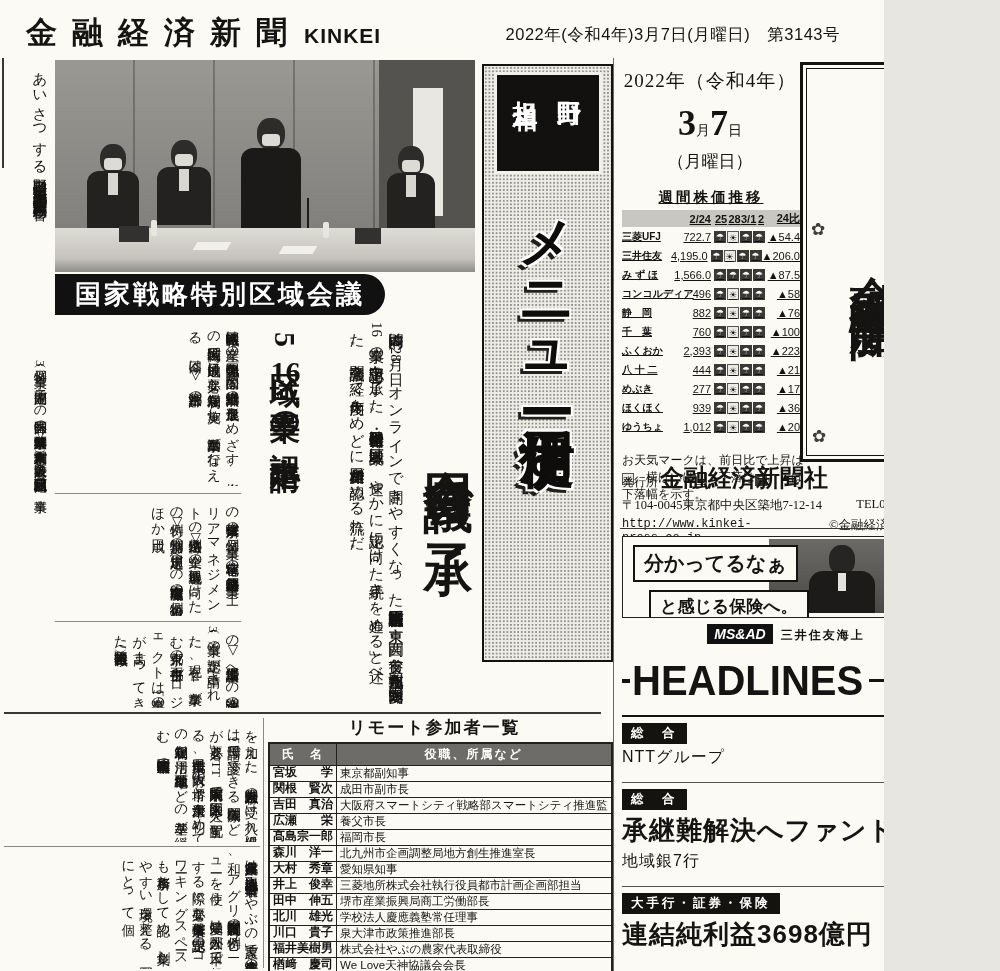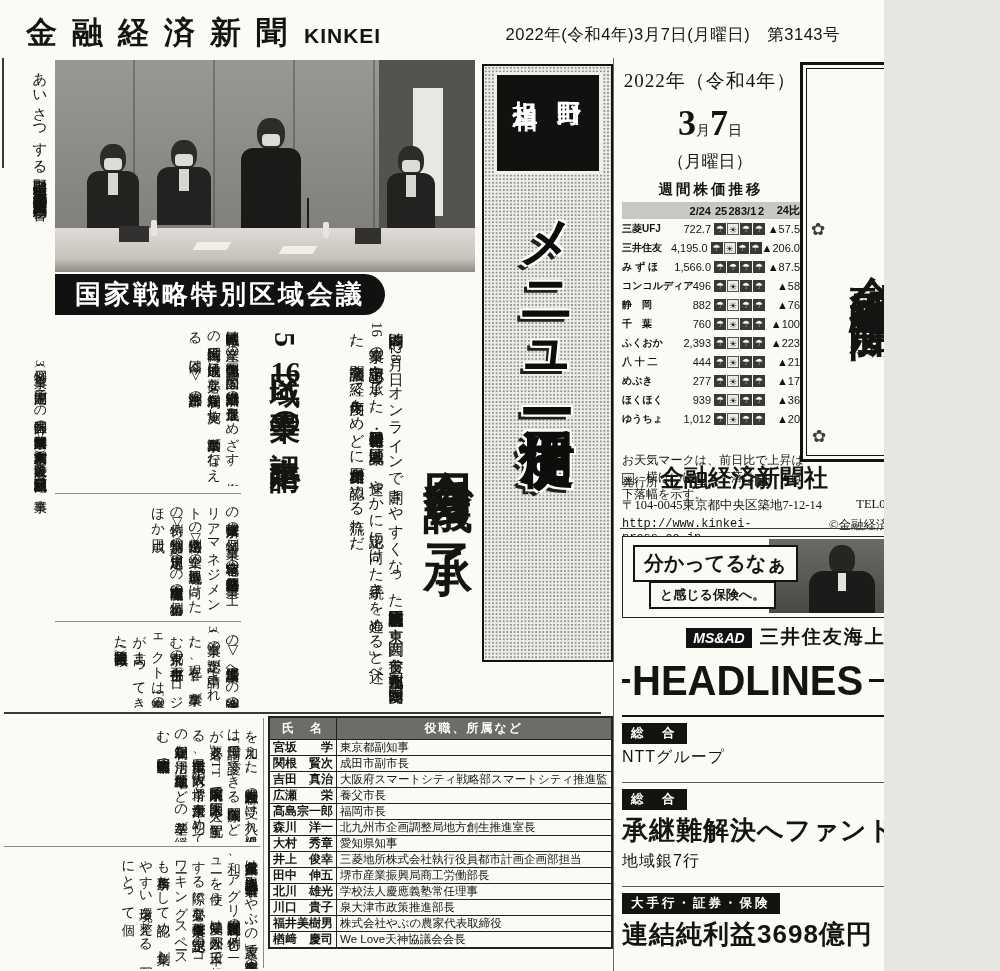--- a/index.html
+++ b/index.html
@@ -52,36 +52,36 @@
   .hl-2 { left:401px; top:284px; height:378px; width:80px; font-size:49px; font-weight:900; letter-spacing:4px; text-align:center; }
   .lead { left:325px; top:322px; width:80px; height:382px; font-size:15px; line-height:19.5px; overflow:hidden; }
   .hl-sub { left:241px; top:332px; width:64px; height:362px; font-size:30px; font-weight:900; letter-spacing:3px; }
 
   
   .pt-wrap { left:268px; top:716px; width:333px; }
   .pt-title { text-align:center; font-size:17px; font-weight:bold; font-family:"Liberation Sans",sans-serif; letter-spacing:2px; margin-bottom:3px; }
   .pt { width:100%; border-collapse:collapse; border:2px solid #23211e; font-family:"Liberation Sans",sans-serif; }
   .pt th { background:#6e6c68; color:#fff; font-size:12px; font-weight:bold; padding:2px 3px; border:1px solid #23211e; letter-spacing:2px; }
   .pt td { border:1px solid #23211e; font-size:11.5px; line-height:13px; padding:1px 3px; white-space:nowrap; overflow:hidden; }
-  .pt td.pname { font-weight:bold; width:80px; font-size:12px; }
+  .pt td.pname { font-weight:bold; width:80px; font-size:12px;font-family:Liberation Mono, monospace; }
 
   
   .date-blk { left:622px; top:68px; width:176px; text-align:center; }
   .date-l1 { font-size:19px; letter-spacing:1px; }
   .date-l2 { margin-top:8px; }
   .date-num { font-size:36px; font-weight:bold; }
   .date-unit { font-size:14px; }
   .date-l3 { margin-top:6px; font-size:17px; }
 
   .title-box { left:800px; top:62px; width:148px; height:400px; border:3px solid #14130f; background:#fbfaf5; }
   .title-box-inner { position:absolute; inset:3px; border:1.5px solid #14130f; display:flex; align-items:center; justify-content:center; }
   .paper-title-v { font-size:47px; font-weight:900; letter-spacing:8px; }
   .flower { position:absolute; font-size:17px; color:#403e3a; }
 
-  .stk { left:622px; top:180px; width:178px; font-family:"Liberation Sans",sans-serif; }
+  .stk { left:622px; top:188px; width:178px; font-family:"Liberation Sans",sans-serif;text-decoration:underline; }
   .stk-title { text-align:center; font-size:14.5px; font-weight:bold; letter-spacing:3px; }
   .stk-head { display:flex; align-items:center; background:#c9c7c1; font-size:11px; font-weight:bold; margin-top:3px; padding:1px 0; }
   .srow { display:flex; align-items:center; height:19px; }
   .sname { width:52px; font-weight:bold; font-size:10px; white-space:nowrap; letter-spacing:0; }
   .sprice { width:37px; text-align:right; font-size:11px; }
   .sicons { width:52px; display:flex; gap:1px; margin-left:3px; }
   .wic { width:12px; height:12px; font-size:9px; line-height:12px; text-align:center; display:inline-block; }
   .wic.rain { background:#3b3935; color:#fff; }
   .wic.sun { background:#eceae4; color:#141310; border:0.5px solid #555; }
   .wic.cloud { background:#eceae4; color:#141310; border:0.5px solid #555; }
@@ -98,24 +98,24 @@
   .ad-box { left:622px; top:536px; width:328px; height:82px; border:1.5px solid #23211e; background:#fbfaf5; overflow:hidden; }
   .ad-photo { position:absolute; right:2px; top:2px; width:178px; height:74px; background:linear-gradient(180deg,#6b6a66,#4a4946); overflow:hidden; }
   .ad-man-head { position:absolute; left:60px; top:6px; width:26px; height:30px; border-radius:45%; background:#262523; }
   .ad-man-body { position:absolute; left:40px; top:32px; width:66px; height:42px; border-radius:14px 14px 0 0; background:#1c1b19; }
   .ad-man-collar { position:absolute; left:69px; top:34px; width:8px; height:18px; background:#e4e2dc; }
   .ad-circle { position:absolute; right:8px; top:6px; width:54px; height:54px; border-radius:50%; background:#8c8a85; border:2px solid #14130f; overflow:hidden; }
   .ad-w-head { position:absolute; left:16px; top:8px; width:18px; height:22px; border-radius:45%; background:#2b2a27; }
   .ad-w-body { position:absolute; left:8px; top:26px; width:36px; height:26px; border-radius:10px 10px 0 0; background:#232220; }
   .bubble { position:absolute; background:#fbfaf5; border:2.5px solid #14130f; font-weight:900; font-family:"Liberation Sans",sans-serif; padding:3px 9px; }
   .b1 { left:10px; top:8px; font-size:20px; }
-  .b2 { left:26px; top:44px; font-size:13px; }
+  .b2 { left:26px; top:53px; font-size:17px; }
   .ad-logo-row { left:622px; top:624px; width:328px; text-align:center; font-family:"Liberation Sans",sans-serif; }
   .msad { display:inline-block; background:#111; color:#fff; font-weight:900; font-style:italic; font-size:14px; padding:2px 7px; margin-right:8px; }
-  .ad-company { font-size:19px; font-weight:900; letter-spacing:2px; }
+  .ad-company { font-size:12px; font-weight:900; letter-spacing:2px; }
 
   .hl-sec { left:622px; top:658px; width:328px; font-family:"Liberation Sans",sans-serif; }
   .hl-title-row { display:flex; align-items:center; border-bottom:2px solid #14130f; padding-bottom:12px; }
   .hl-dash { width:8px; height:4px; background:#14130f; margin-right:2px; }
   .hl-word { font-size:40px; font-weight:900; letter-spacing:0px; transform:scaleY(1.08); }
   .hl-line { flex:1; height:3px; background:#14130f; margin:0 2px 0 6px; }
   .hl-dot { width:12px; height:12px; border-radius:50%; background:#14130f; }
   .hentry { border-bottom:1px solid #55534f; padding:6px 0 14px 0; }
   .hentry:last-child { border-bottom:none; }
   .htag { display:inline-block; background:#14130f; color:#fff; font-size:12.5px; font-weight:bold; padding:2px 9px; letter-spacing:3px; }
@@ -200,20 +200,21 @@
   <div class="abs v left-strip">特例（3事業）▽二国間協定での外国医師の業務解禁関連事業▽創業人材市（東京圏）、大阪府（渋谷区）と品川駅西口地区（品川区）の2事業</div>
 
   <div class="rule" style="left:4px; top:712px; width:597px; height:1.5px;"></div>
   <div class="rule" style="left:263px; top:718px; width:1px; height:250px; background:#8a8884;"></div>
 
   <div class="band v" style="left:4px; top:720px; width:256px; height:122px; line-height:17.6px;">を加えた。金融系外国人材の受け入れ促進には「母国語で受診できる医療機関などが必要」とNTT東日本関東病院で米国人医師1人を配置する。千葉県成田市、大阪府の堺市と泉大津市が初めて工場新増設促進の規制緩和を活用。緑地面積率などの基準が緩む。中山間農業改革特区の</div>
   <div class="rule" style="left:4px; top:846px; width:256px; height:1px; background:#8a8884;"></div>
   <div class="band v" style="left:4px; top:851px; width:256px; height:118px; line-height:17.6px;">兵庫県養父市は法人農地取得7事業者目の「やぶの農家」で農業生産法人の役員要件緩和、アグリ特区保証融資制度の特例メニューを使う。愛知県は外国人が日本で起業する際に必要な事業所確保を県認定のコワーキングスペースも事務所として認め、創業しやすい環境を整える。外国人創業者にとって個</div>
 
   <div class="abs pt-wrap">
+    <div class="pt-title">リモート参加者一覧</div>
     <table class="pt">
       <thead>
         <tr>
           <th style="width:84px;">氏　名</th>
           <th>役職、所属など</th>
         </tr>
       </thead>
       <tbody>
           <tr>
             <td class="pname">宮坂　　学</td>
@@ -303,21 +304,21 @@
     <div>
         <div class="srow">
           <span class="sname">三菱UFJ</span>
           <span class="sprice">722.7</span>
           <span class="sicons">
             <span class="wic rain">☂</span>
             <span class="wic sun">☀</span>
             <span class="wic rain">☂</span>
             <span class="wic rain">☂</span>
           </span>
-          <span class="schg">▲57.5</span>
+          <span class="schg">▲54.4</span>
         </div>
         <div class="srow">
           <span class="sname">三井住友</span>
           <span class="sprice">4,195.0</span>
           <span class="sicons">
             <span class="wic rain">☂</span>
             <span class="wic sun">☀</span>
             <span class="wic rain">☂</span>
             <span class="wic rain">☂</span>
           </span>

